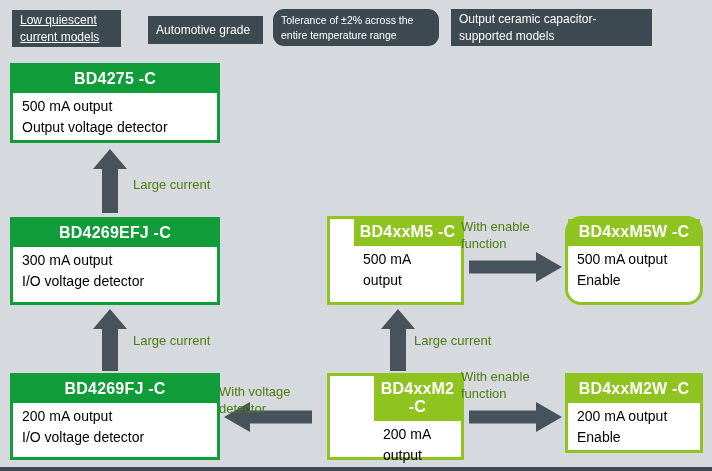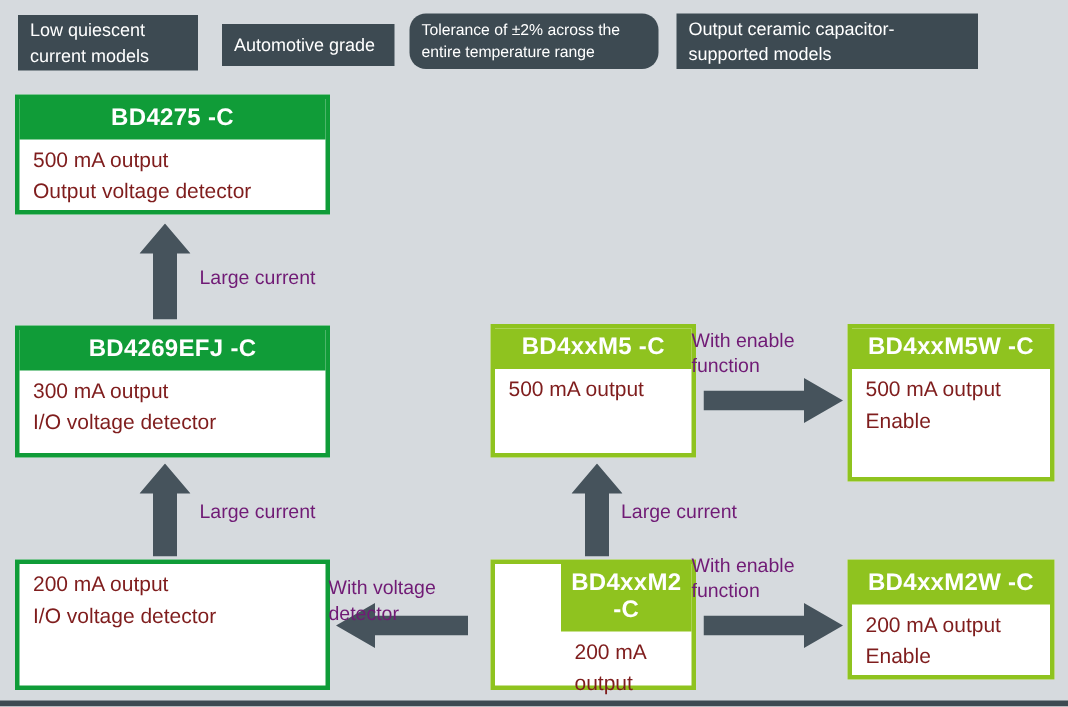--- a/index.html
+++ b/index.html
@@ -23,39 +23,39 @@
   .node.dark  { border-color:#109c38;justify-content:center; }
   .node.dark .node-header  { background:#109c38; }
   .node.light { border-color:#8fc31f; }
   .node.light .node-header { background:#8fc31f; }
   .node-header {
     color:#ffffff; font-size:16px; font-weight:bold;
     text-align:center; padding:4px 2px 5px; letter-spacing:0.2px;
   }
   .node-body {
     flex:1; padding:3px 9px 0; font-size:14px;
-    color:#7f1d1d; line-height:1.5;
+    color:#000000; line-height:1.5;
   }
   .bline { display:block; min-height:21px; }
   .arrow { position:absolute; }
   .alabel {
-    position:absolute; font-size:13px; color:#701a75; line-height:1.3;
+    position:absolute; font-size:13px; color:#4d7c0f; line-height:1.3;
   }
   .alabel.center { text-align:left; }
   .footer-bar {
     position:absolute; left:0; bottom:0; width:100%; height:4px;
     background:#3d4a52;
   }
 </style>
 </head>
 <body>
 
 <div class="canvas">
 
-  <div class="toplabel" style="left:12px; top:10px; width:120px; height:37px;">Low quiescent current models</div>
+  <div class="toplabel" style="left:12px; top:10px; width:109px; height:37px;text-decoration:underline;">Low quiescent current models</div>
   <div class="toplabel" style="left:148px; top:16px; width:115px; height:28px;">Automotive grade</div>
   <div class="toplabel small" style="left:273px; top:9px; width:166px; height:37px;border-radius:11px;">Tolerance of ±2% across the entire temperature range</div>
   <div class="toplabel" style="left:451px; top:9px; width:201px; height:37px;">Output ceramic capacitor-supported models</div>
 
   <div class="node dark" style="left:10px; top:63px; width:210px; height:80px;">
     <div class="node-header">BD4275 -C</div>
     <div class="node-body">
       <span class="bline">500 mA output</span>
       <span class="bline">Output voltage detector</span>
     </div>
@@ -63,43 +63,44 @@
 
   <div class="node dark" style="left:10px; top:217px; width:210px; height:88px;">
     <div class="node-header">BD4269EFJ -C</div>
     <div class="node-body">
       <span class="bline">300 mA output</span>
       <span class="bline">I/O voltage detector</span>
     </div>
   </div>
 
   <div class="node dark" style="left:10px; top:373px; width:210px; height:87px;">
+    <div class="node-header">BD4269FJ -C</div>
     <div class="node-body">
       <span class="bline">200 mA output</span>
       <span class="bline">I/O voltage detector</span>
     </div>
   </div>
 
-  <div class="node light" style="left:327px; top:216px; width:137px; height:89px;">
+  <div class="node light" style="left:327px; top:216px; width:137px; height:89px;padding-left:24px;">
     <div class="node-header">BD4xxM5 -C</div>
     <div class="node-body">
       <span class="bline">500 mA output</span>
       <span class="bline"></span>
     </div>
   </div>
 
   <div class="node light" style="left:327px; top:373px; width:137px; height:87px;padding-left:44px;">
     <div class="node-header">BD4xxM2 -C</div>
     <div class="node-body">
       <span class="bline">200 mA output</span>
       <span class="bline"></span>
     </div>
   </div>
 
-  <div class="node light" style="left:565px; top:216px; width:138px; height:105px;">
+  <div class="node light" style="left:565px; top:216px; width:138px; height:89px;border-radius:16px;">
     <div class="node-header">BD4xxM5W -C</div>
     <div class="node-body">
       <span class="bline">500 mA output</span>
       <span class="bline">Enable</span>
     </div>
   </div>
 
   <div class="node light" style="left:565px; top:373px; width:138px; height:80px;">
     <div class="node-header">BD4xxM2W -C</div>
     <div class="node-body">

